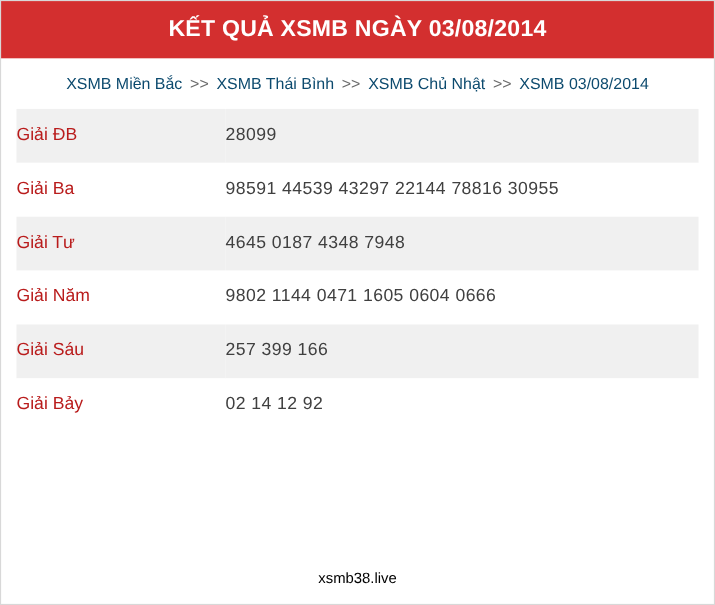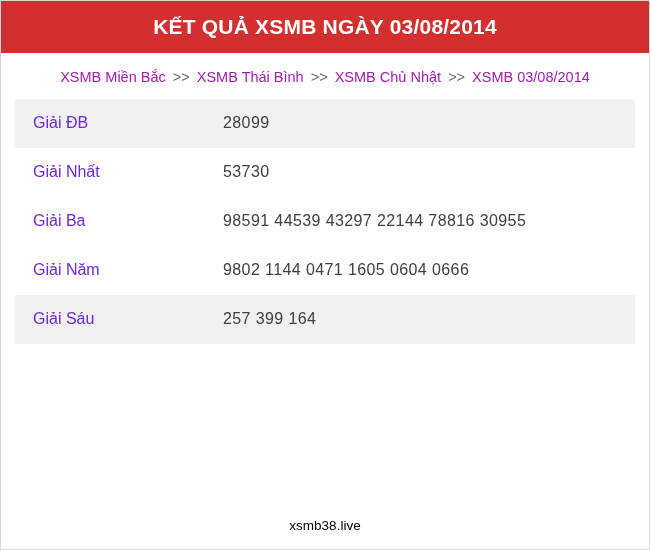--- a/index.html
+++ b/index.html
@@ -35,21 +35,21 @@
     line-height: 1.2;
   }
   .breadcrumb {
     padding: 16px 14px 14px 14px;
     font-size: 14.5px;
     color: #3a3a3a;
     white-space: nowrap;
     text-align: center;
   }
   .breadcrumb .crumb {
-    color: #a21caf;
+    color: #0c4a6e;
     text-decoration: none;
   }
   .breadcrumb .sep {
     color: #6b6b6b;
     padding: 0 3px;
   }
   .results {
     margin: 0 14px;
     border-collapse: collapse;
     width: calc(100% - 28px);
@@ -60,22 +60,21 @@
   .results tr.even {
     background: #ffffff;
   }
   .results td {
     padding: 15px 0 16px 0;
     font-size: 16px;
     vertical-align: middle;
   }
   .results td.label {
     width: 190px;
-    padding-left: 18px;
-    color: #6d28d9;
+    color: #b91c1c;
   }
   .results td.value {
     color: #404040;
     letter-spacing: 0.4px;
   }
   .footer {
     margin-top: auto;
     text-align: center;
     font-size: 13.5px;
     color: #000000;
@@ -99,33 +98,37 @@
     <span class="crumb">XSMB 03/08/2014</span>
   </div>
 
   <table class="results">
     <tbody>
       <tr class="odd">
         <td class="label">Giải ĐB</td>
         <td class="value">28099</td>
       </tr>
       <tr class="even">
-        <td class="label">Giải Nhất</td>
-        <td class="value">53730</td>
-      </tr>
-      <tr class="even">
         <td class="label">Giải Ba</td>
         <td class="value">98591 44539 43297 22144 78816 30955</td>
+      </tr>
+      <tr class="odd">
+        <td class="label">Giải Tư</td>
+        <td class="value">4645 0187 4348 7948</td>
       </tr>
       <tr class="even">
         <td class="label">Giải Năm</td>
         <td class="value">9802 1144 0471 1605 0604 0666</td>
       </tr>
       <tr class="odd">
         <td class="label">Giải Sáu</td>
-        <td class="value">257 399 164</td>
+        <td class="value">257 399 166</td>
+      </tr>
+      <tr class="even">
+        <td class="label">Giải Bảy</td>
+        <td class="value">02 14 12 92</td>
       </tr>
     </tbody>
   </table>
 
   <div class="footer">xsmb38.live</div>
 
 </div>
 
 </body></html>

